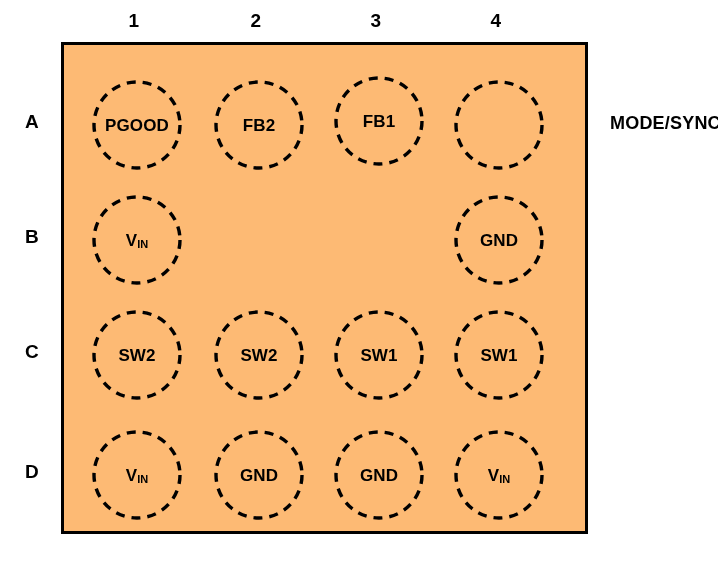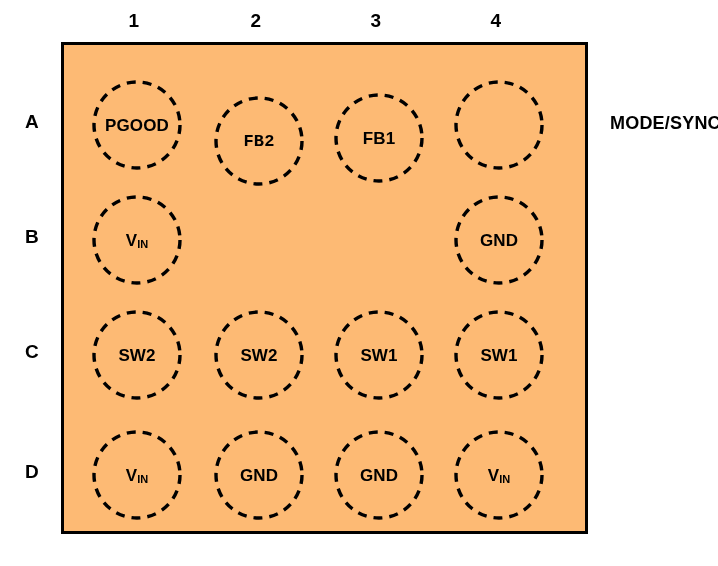--- a/index.html
+++ b/index.html
@@ -135,27 +135,27 @@
   <div class="row-header" style="top:459px;">D</div>
 
   <div class="package-body">
 
     <div class="ball" style="left:73px;  top:80px;">
       <svg viewBox="0 0 90 90">
           <circle cx="45" cy="45" r="43" fill="none" stroke="#000000" stroke-width="3.4" stroke-dasharray="9 7"></circle>
         </svg>
       <span class="ball-label"><span>PGOOD</span></span>
     </div>
-    <div class="ball" style="left:195px; top:96px;font-family:Liberation Mono, monospace;">
+    <div class="ball" style="left:195px; top:80px;">
       <svg viewBox="0 0 90 90">
           <circle cx="45" cy="45" r="43" fill="none" stroke="#000000" stroke-width="3.4" stroke-dasharray="9 7"></circle>
         </svg>
       <span class="ball-label"><span>FB2</span></span>
     </div>
-    <div class="ball" style="left:315px; top:93px;">
+    <div class="ball" style="left:315px; top:76px;">
       <svg viewBox="0 0 90 90">
           <circle cx="45" cy="45" r="43" fill="none" stroke="#000000" stroke-width="3.4" stroke-dasharray="9 7"></circle>
         </svg>
       <span class="ball-label"><span>FB1</span></span>
     </div>
     <div class="ball" style="left:435px; top:80px;">
       <svg viewBox="0 0 90 90">
           <circle cx="45" cy="45" r="43" fill="none" stroke="#000000" stroke-width="3.4" stroke-dasharray="9 7"></circle>
         </svg>
       <span class="ball-label"><span></span></span>

